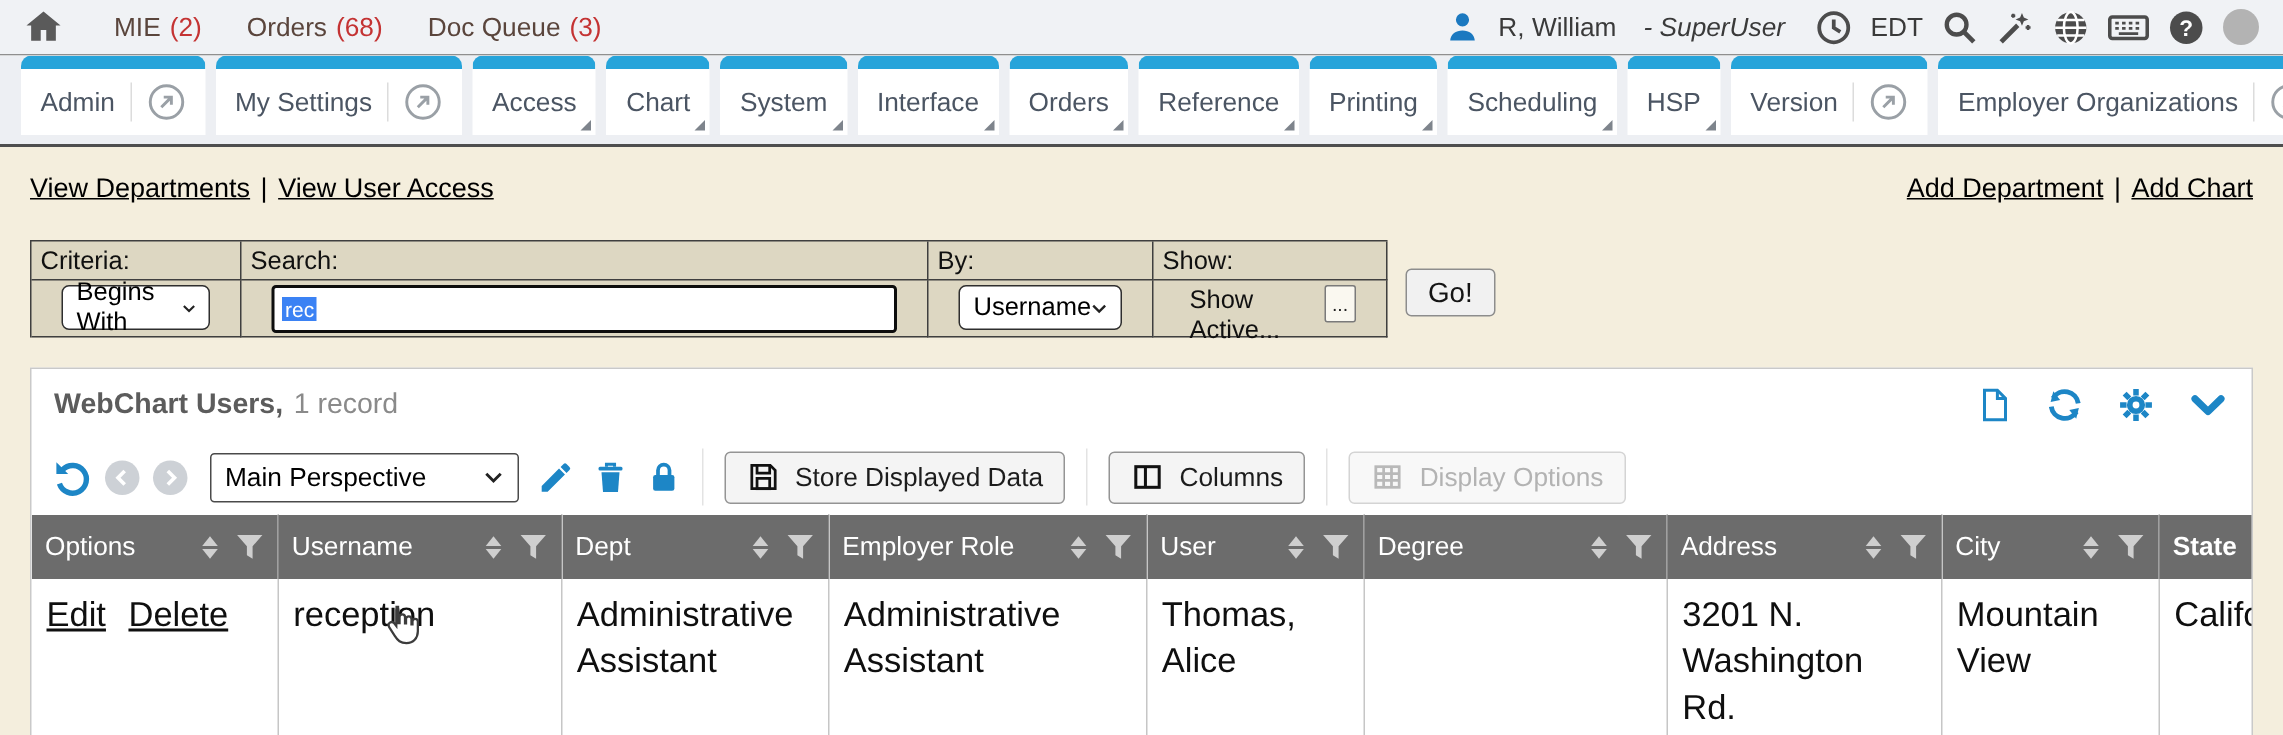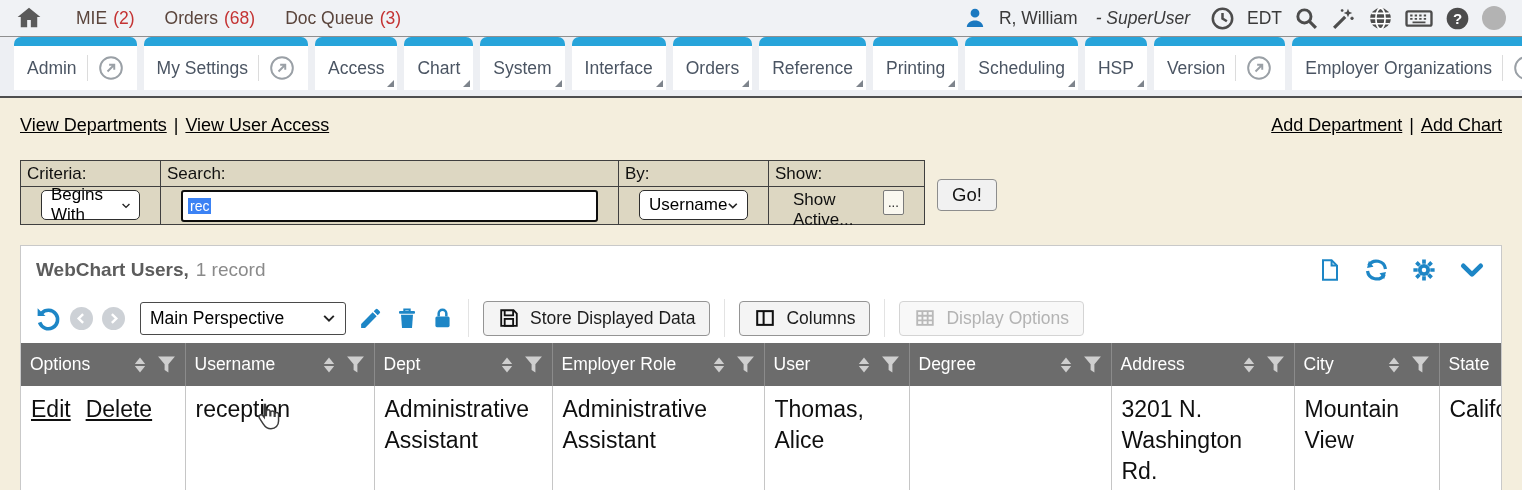--- a/index.html
+++ b/index.html
@@ -56,21 +56,21 @@
   .nav-circle { width:23px; height:23px; border-radius:50%; background:#cdd1d6; display:flex; align-items:center; justify-content:center; margin-left:9px; }
   .persp { width:206px; height:33px; border:1px solid #4a4a4a; border-radius:3px; background:#fff; display:flex; align-items:center; justify-content:space-between; padding:0 9px; font-size:17.5px; color:#000; margin-left:15px; cursor:pointer; }
   .tool-ic { margin-left:12px; cursor:pointer; }
   .vdiv { width:1px; height:38px; background:#e3e3e3; margin:0 14px; }
   .btn { height:35px; display:inline-flex; align-items:center; gap:10px; padding:0 14px; background:#f4f4f4; border:1px solid #949494; border-radius:4px; font-size:17.5px; color:#1c1c1c; cursor:pointer; }
   .btn.disabled { color:#b3b3b3; border-color:#d4d4d4; background:#f8f8f8; cursor:default; }
 
   
   table.users { width:100%; border-collapse:collapse; table-layout:fixed; }
   th { background:#6c6c6c; height:43px; padding:0 9px; font-weight:normal; font-size:17.5px; color:#fff; text-align:left; border-right:1px solid #8b8b8b; overflow:hidden; cursor:pointer; }
-  th:last-child { border-right:none; }
+  th:last-child { border-right:none;font-weight:bold; }
   .th-inner { display:flex; align-items:center; }
   .th-icons { margin-left:auto; display:flex; align-items:center; gap:10px; padding-left:8px; }
   td { vertical-align:top; padding:8px 10px; font-size:23px; color:#0f0f0f; border-right:1px solid #c6c6c6; height:59px; line-height:1.35; border-bottom:1px solid #9e9e9e; overflow:hidden; white-space:normal; }
   td:last-child { border-right:none; white-space:nowrap; }
   .opt-link { text-decoration:underline; margin-right:15px; cursor:pointer; }
   .cell-rel { position:relative; }
   .hand-cursor { position:absolute; left:66px; top:15px; }
 
   .strip { height:8px; background:#fdfdfd; border-bottom:1px solid #c0c0c0; }
   .hscroll { height:31px; display:flex; align-items:center; background:#f0f0f0; }

